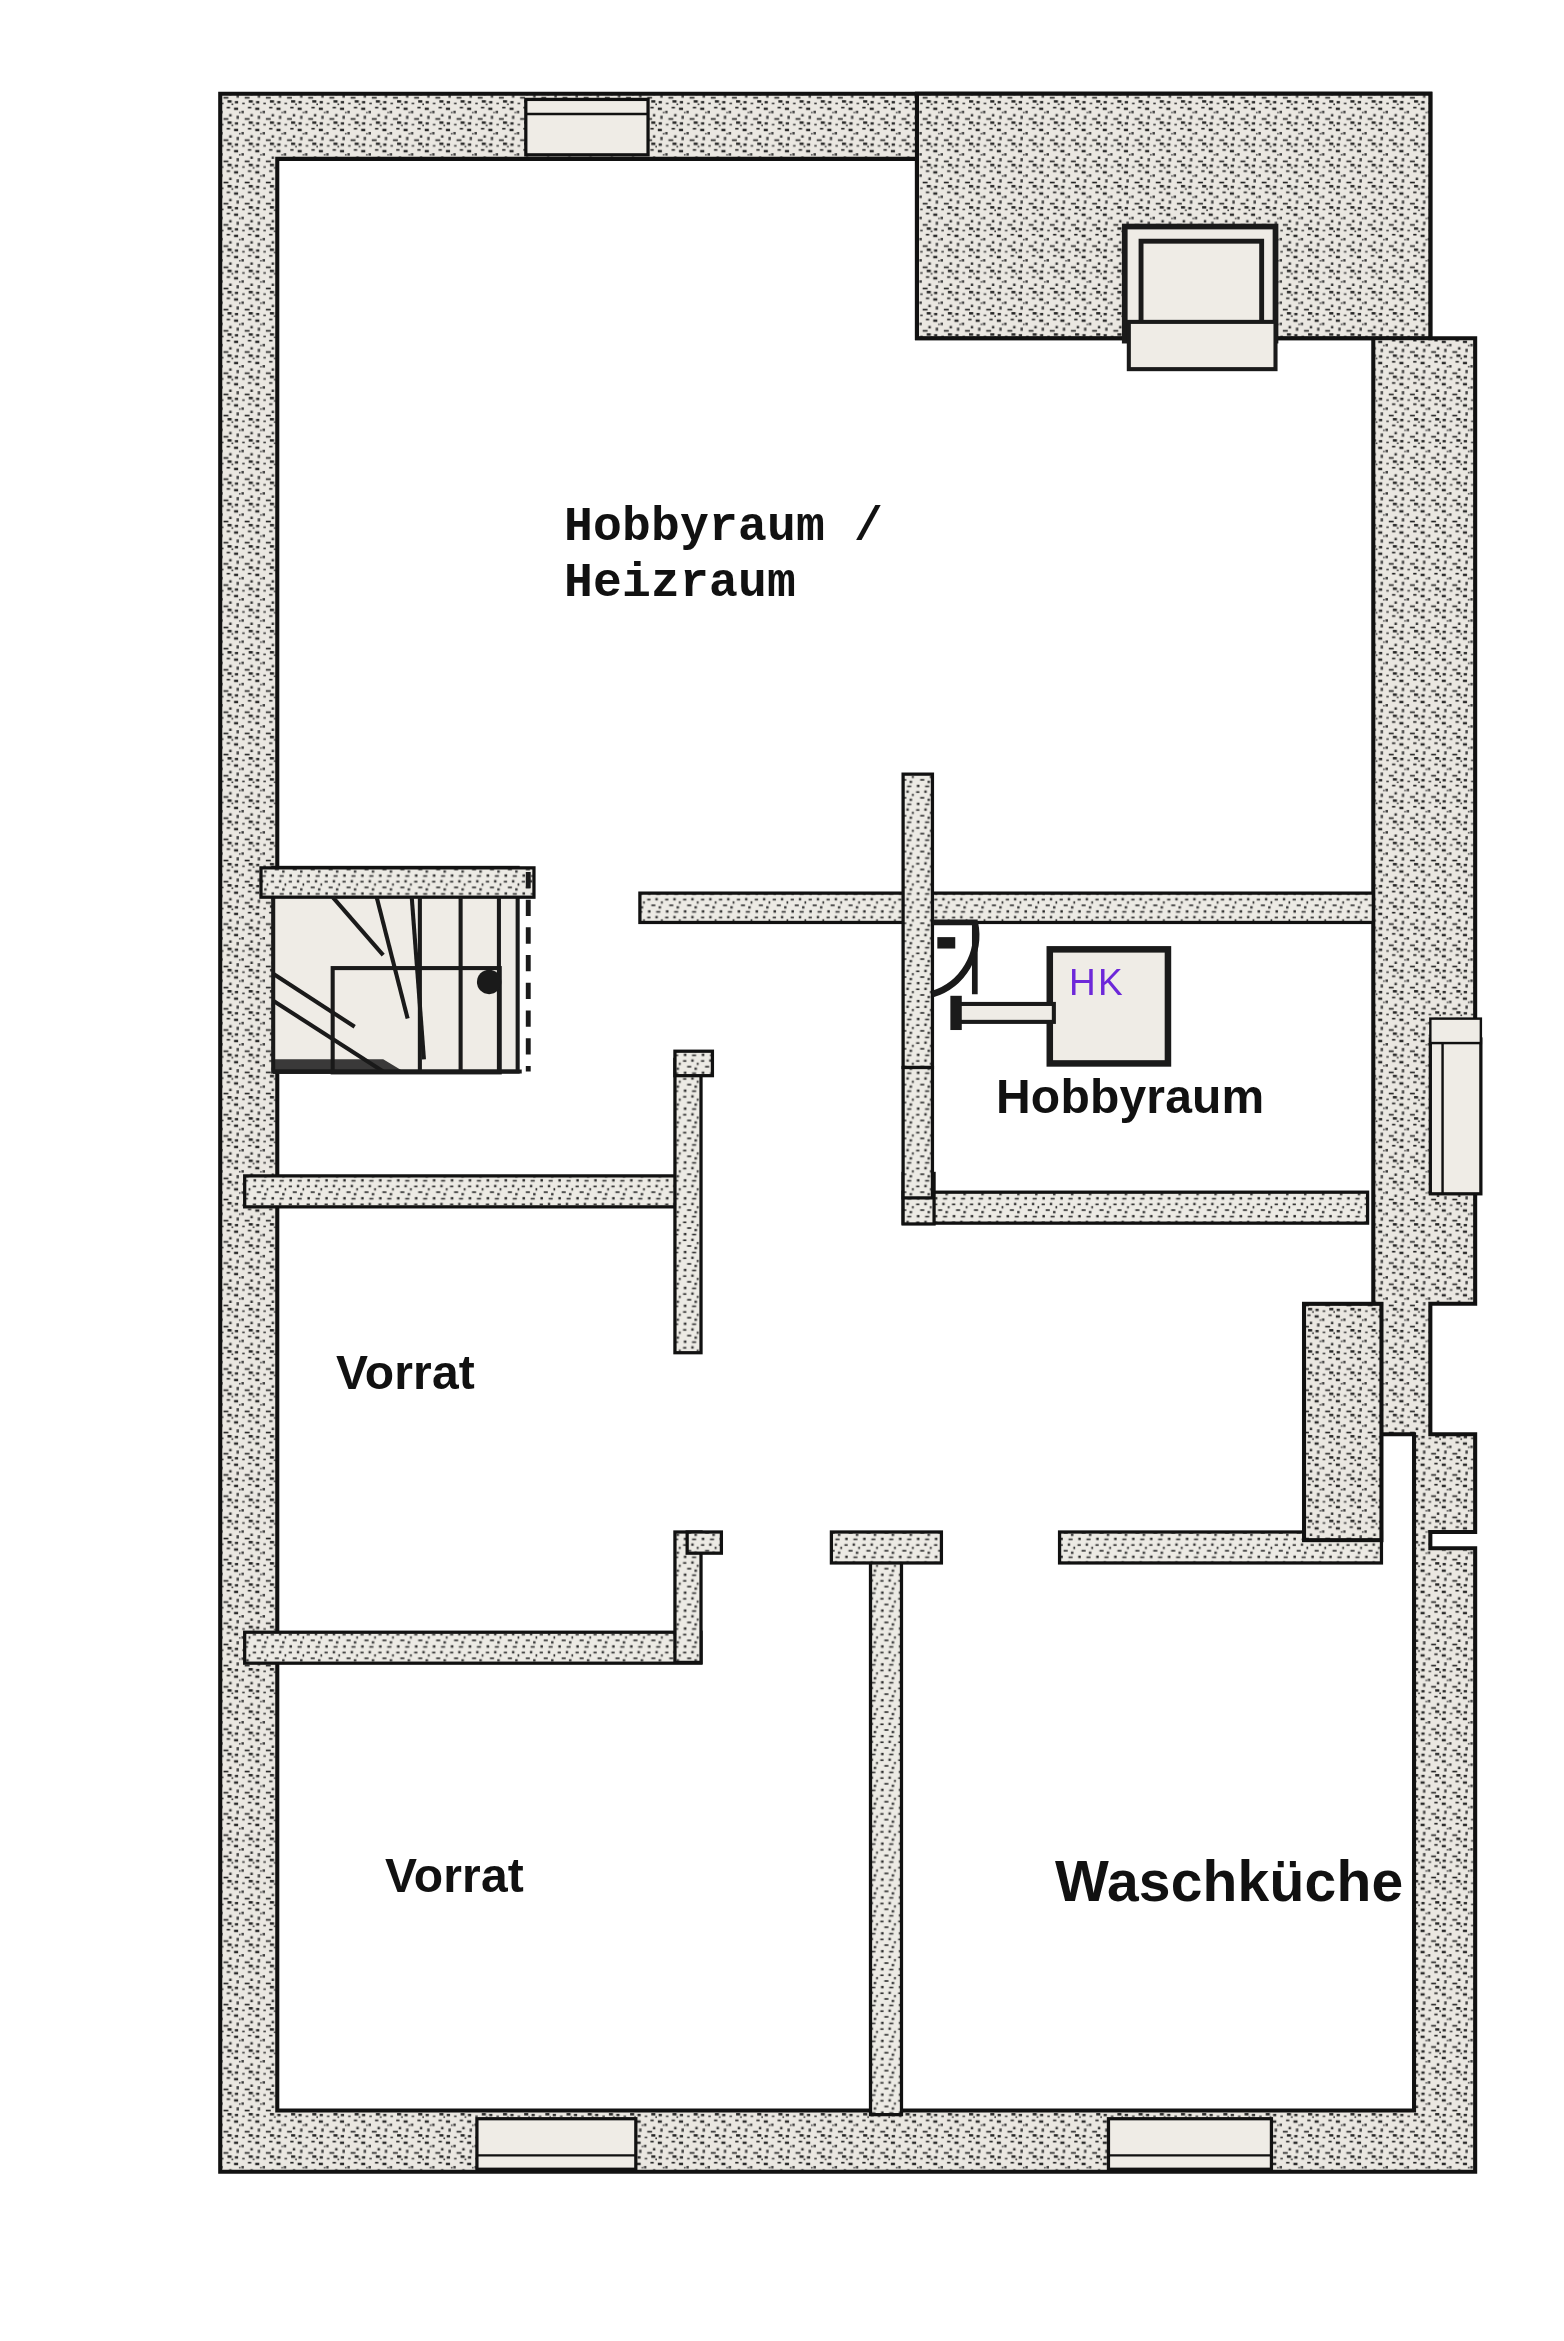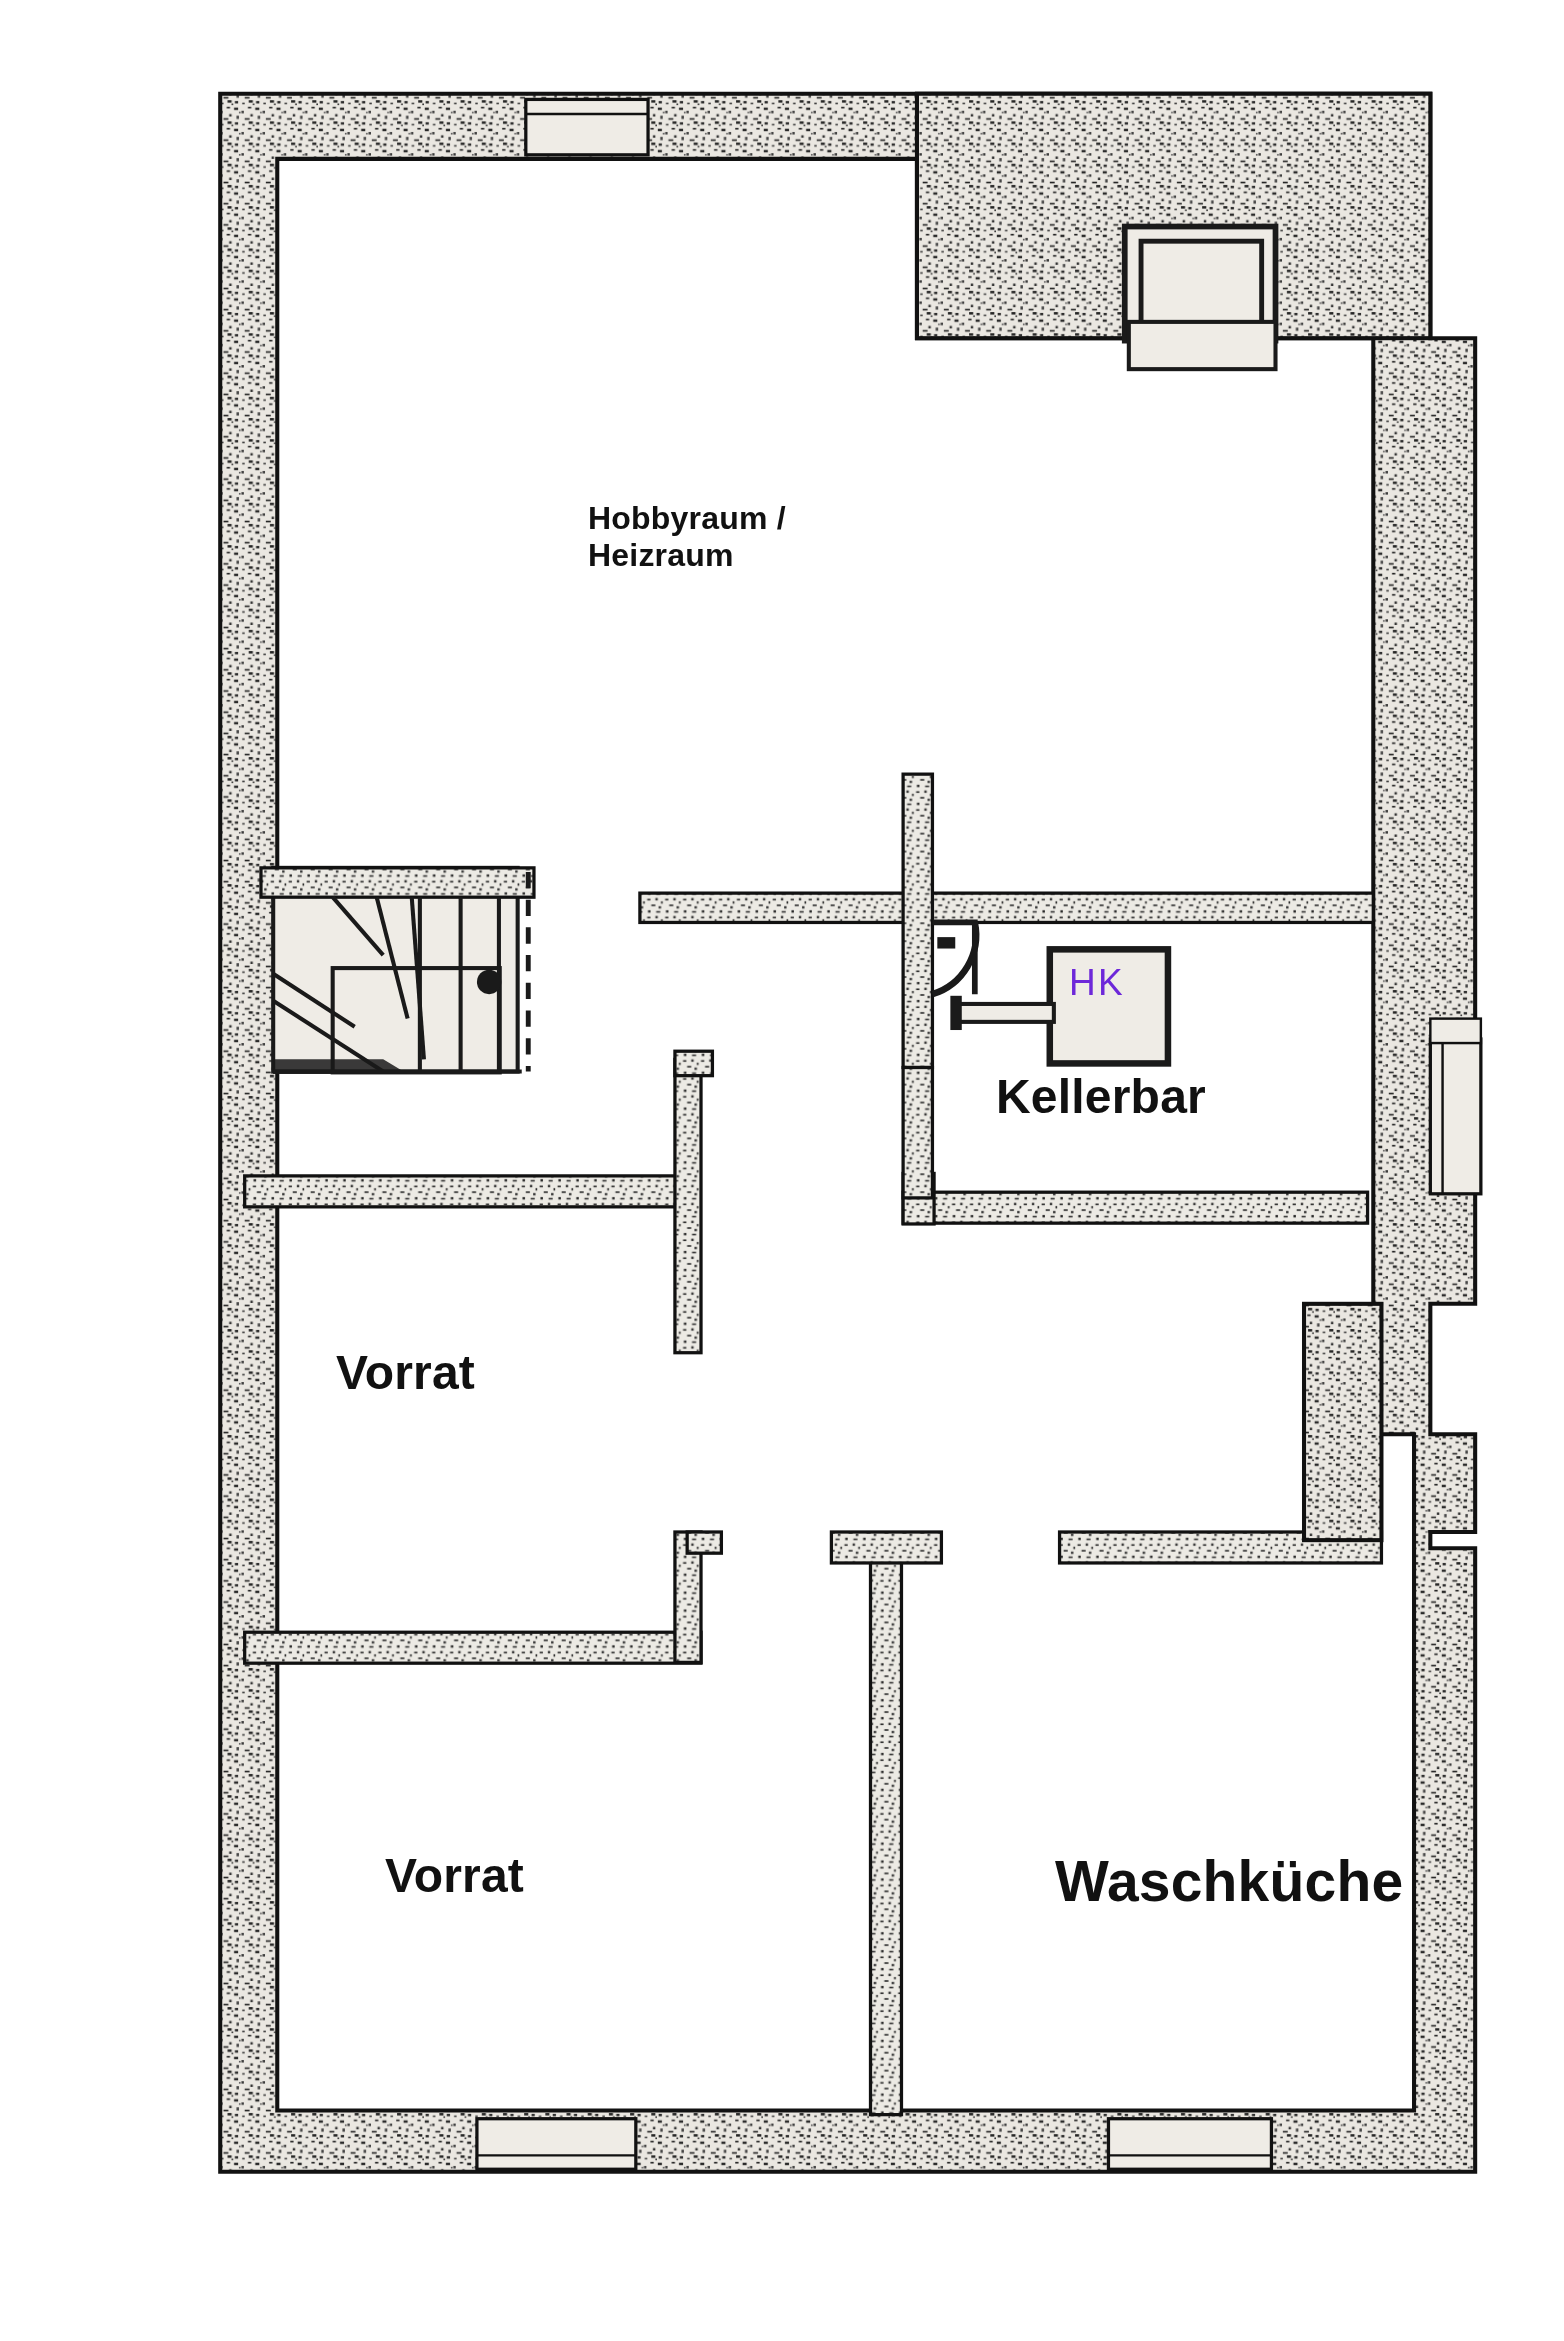--- a/index.html
+++ b/index.html
@@ -19,21 +19,21 @@
   }
   .room-label{
     position:absolute;
     font-family:"Liberation Sans", sans-serif;
     font-weight:bold;
     color:#111111;
     white-space:pre;
     line-height:1.16;
     letter-spacing:0.2px;
   }
-  .lbl-hobby{ left:588px; top:500px; font-size:32px; }
+  .lbl-hobby{ left:564px; top:500px; font-size:48px;font-family:Liberation Mono, monospace; }
   .lbl-heiz { left:996px; top:1069px; font-size:48px; }
   .lbl-vorrat1{ left:336px; top:1345px; font-size:48px; }
   .lbl-vorrat2{ left:385px; top:1848px; font-size:48px; }
   .lbl-wasch { left:1055px; top:1848px; font-size:57px; }
   .lbl-hk{
     position:absolute;
     left:1069px; top:962px;
     font-size:37px; font-weight:normal;
     color:#6d28d9; letter-spacing:2.4px;
     font-family:"Liberation Sans", sans-serif;
@@ -214,21 +214,21 @@
       <line x1="648" y1="1070" x2="648" y2="1315" stroke="#1a1a1a" stroke-width="6" stroke-dasharray="20 14"></line>
 
       <path d="M 335,1300 L 470,1300 L 500,1318 L 335,1318 Z" fill="#1a1a1a" opacity="0.85"></path>
       <line x1="335" y1="1315" x2="640" y2="1315" stroke="#1a1a1a" stroke-width="5"></line>
     </g>
 
   </svg>
 
   <div class="room-label lbl-hobby"><span>Hobbyraum /</span><br><span>Heizraum</span></div>
 
-  <div class="room-label lbl-heiz">Kellerbar</div>
+  <div class="room-label lbl-heiz">Hobbyraum</div>
   <div class="room-label lbl-vorrat1">Vorrat</div>
   <div class="room-label lbl-vorrat2">Vorrat</div>
   <div class="room-label lbl-wasch">Waschküche</div>
 
   <div class="lbl-hk">HK</div>
 
 </div>
 
 
 </body></html>

